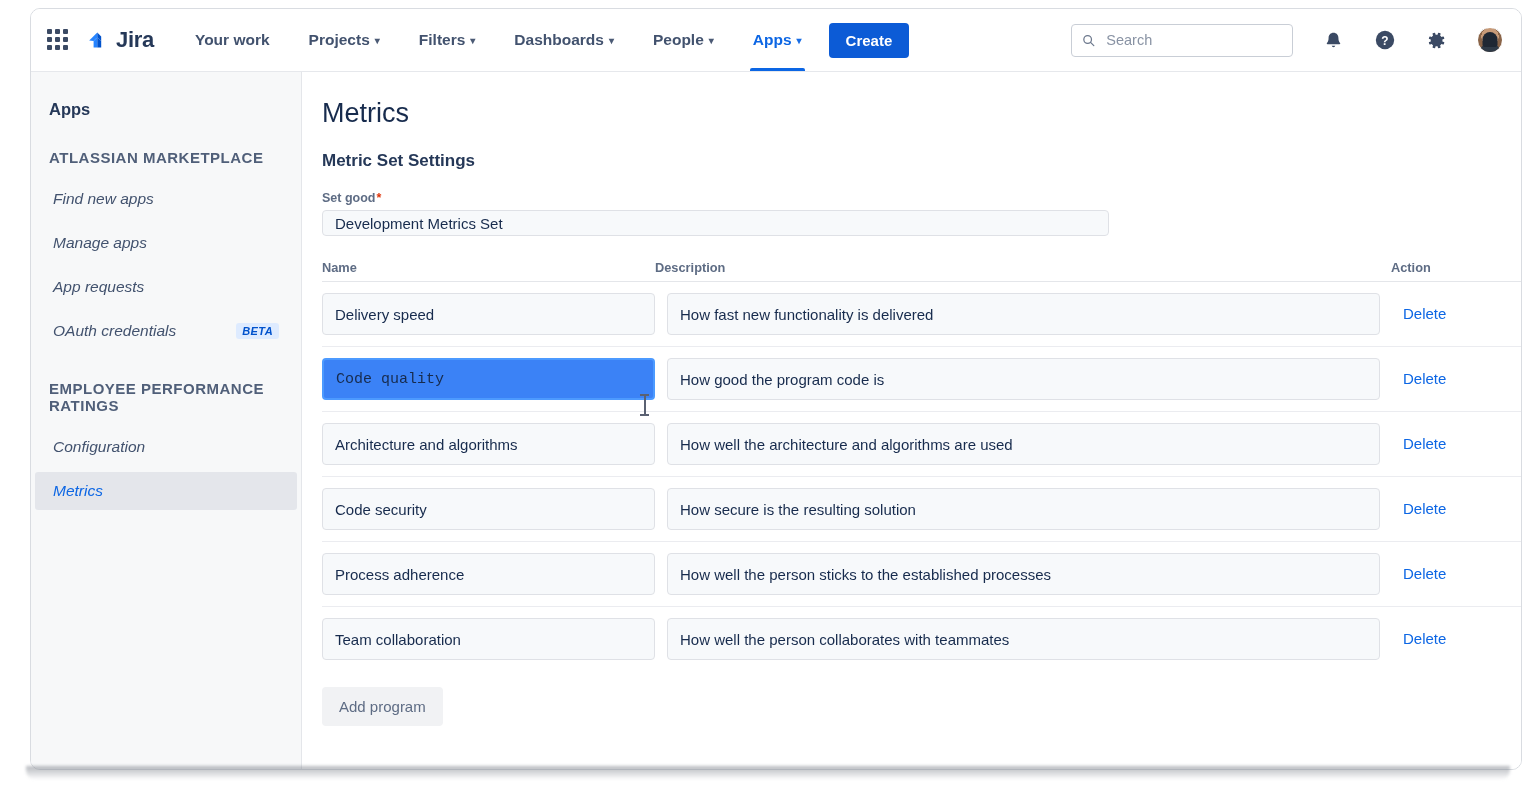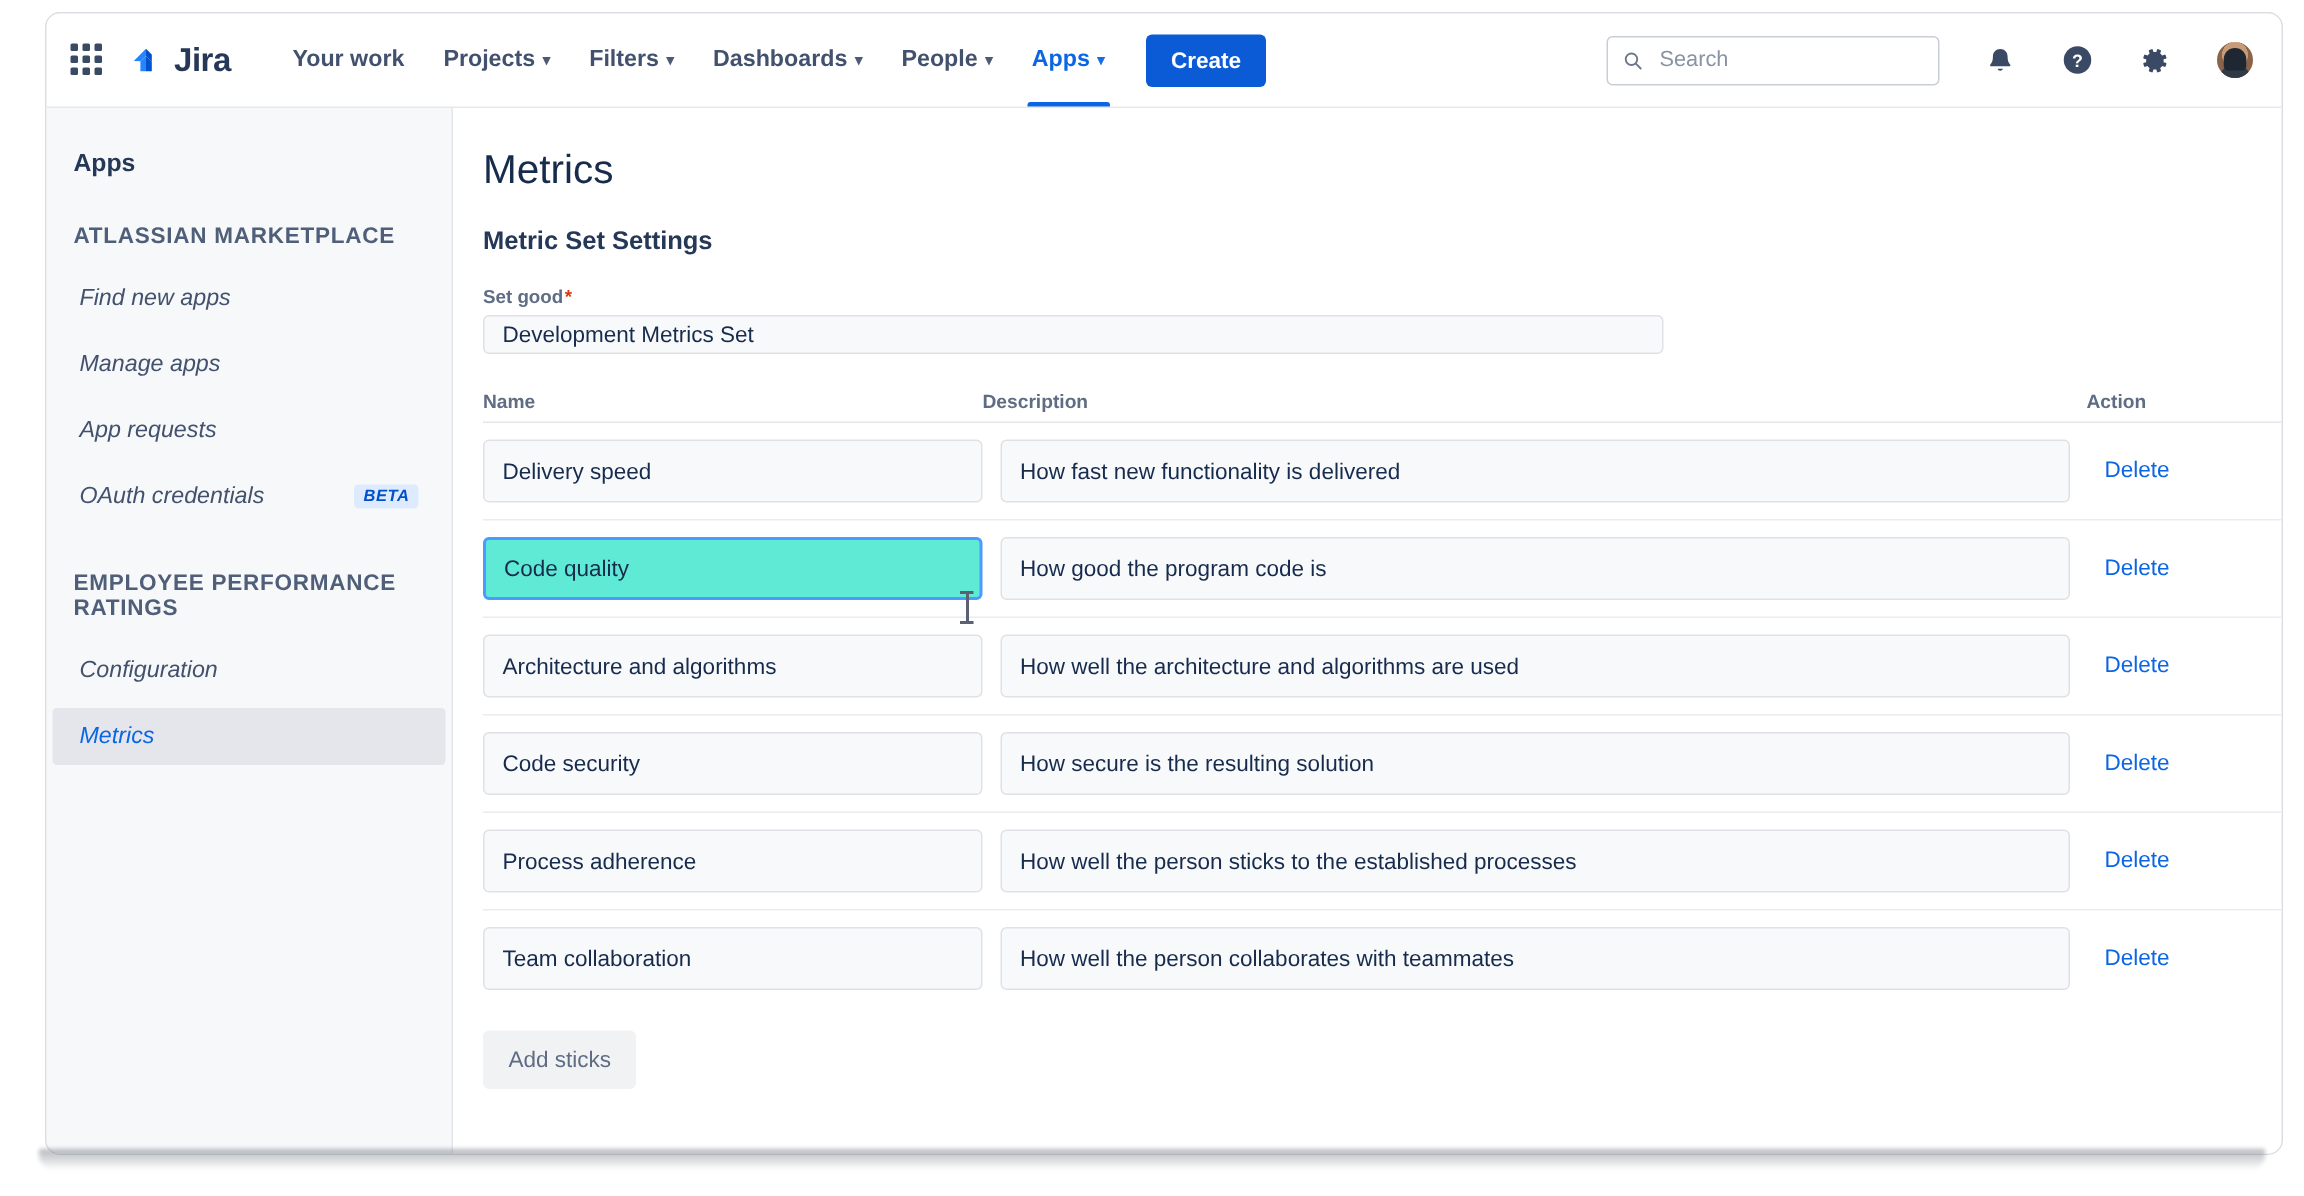--- a/index.html
+++ b/index.html
@@ -50,21 +50,21 @@
     cursor: pointer;
   }
   .apps-grid i { background: #3b4a64; border-radius: 1px; display:block; }
 
   .jira-logo { display: flex; align-items: center; gap: 7px; margin-right: 30px; cursor: pointer; }
   .jira-wordmark {
     font-size: 22px; font-weight: 600; color: #253858;
     letter-spacing: -0.3px;
   }
 
-  .navlinks { display: flex; align-items: center; gap: 4px; height: 100%; }
+  .navlinks { display: flex; align-items: center; gap: 17px; height: 100%; }
   .navitem {
     display: flex; align-items: center; gap: 5px;
     height: 100%;
     padding: 0 11px;
     font-size: 15.5px;
     font-weight: 600;
     color: #42526e;
     cursor: pointer;
     position: relative;
     white-space: nowrap;
@@ -229,22 +229,23 @@
     padding: 11px 0 11px 0;
     border-bottom: 1px solid #ebecf0;
   }
   .metric-row:last-of-type { border-bottom: none; }
   .metric-row .col-name { padding-right: 12px; }
   .metric-row .col-desc { padding-right: 12px; }
   .metric-row .text-input { height: 42px; }
   .metric-row .col-name .text-input { width: 333px; }
   .metric-row .col-desc .text-input { width: 713px; }
   .metric-row.focused .col-name .text-input {
-    background: #5eead4;
+    background: #3b82f6;
     border: 2px solid #4c9aff;
+    font-family: Liberation Mono, monospace;
   }
   .delete-link {
     font-size: 15px; color: #0c66e4; cursor: pointer;
   }
   #add-metric-button {
     margin-top: 16px;
     background: #f1f2f4;
     border: none;
     border-radius: 4px;
     color: #5e6c84;
@@ -465,21 +466,21 @@
         <div class="metric-row">
           <div class="col-name">
             <input class="text-input" type="text" value="Team collaboration" style=""></div>
           <div class="col-desc">
             <input class="text-input" type="text" value="How well the person collaborates with teammates" style=""></div>
           <div class="col-action">
             <span class="delete-link">Delete</span>
           </div>
         </div>
 
-        <button id="add-metric-button">Add sticks</button>
+        <button id="add-metric-button">Add program</button>
       </div>
     </div>
   </div>
 
   <div id="mouse-cursor">
       <i></i>
     </div>
 </div>
 
 <div id="window-shadow"></div>

